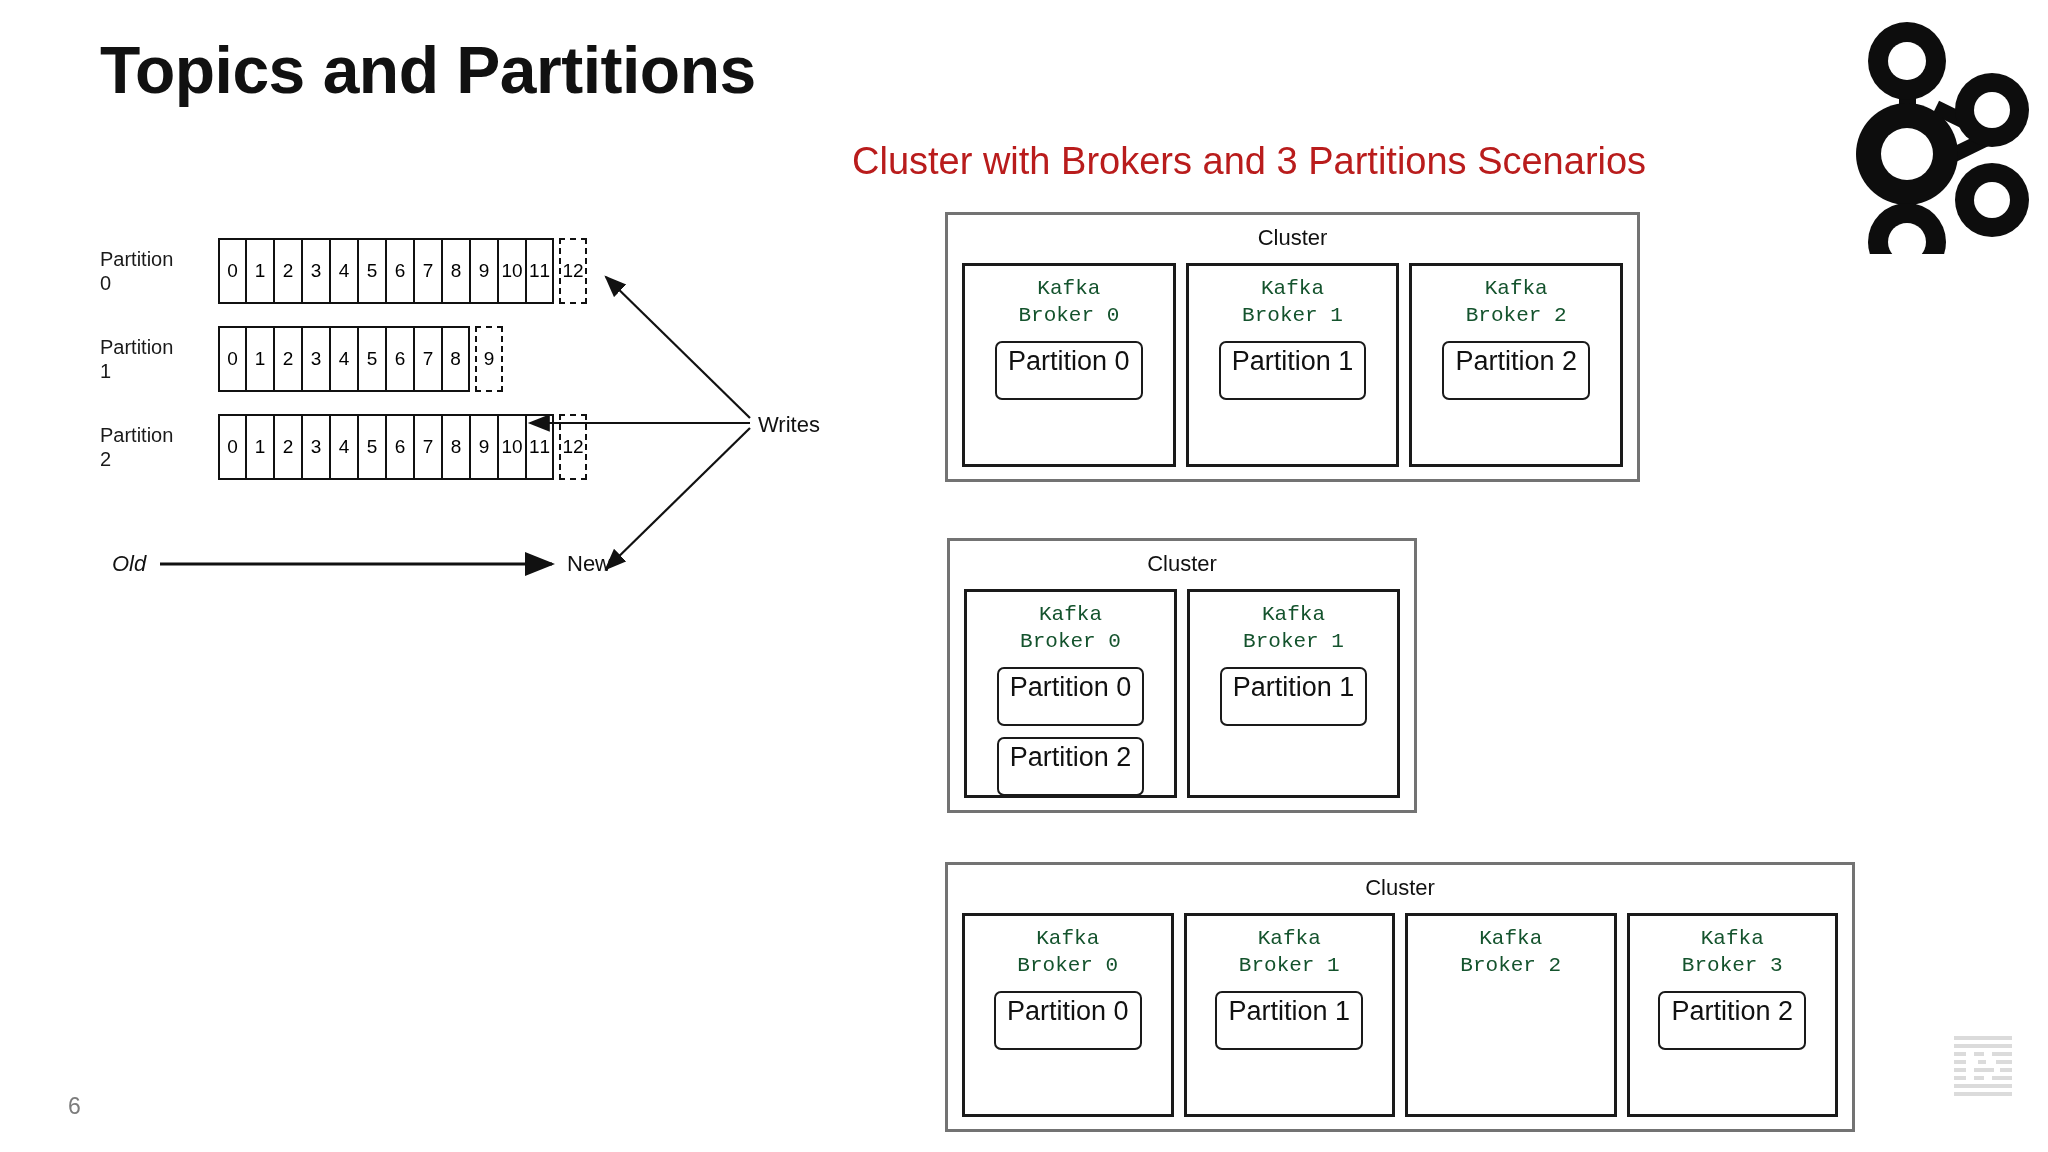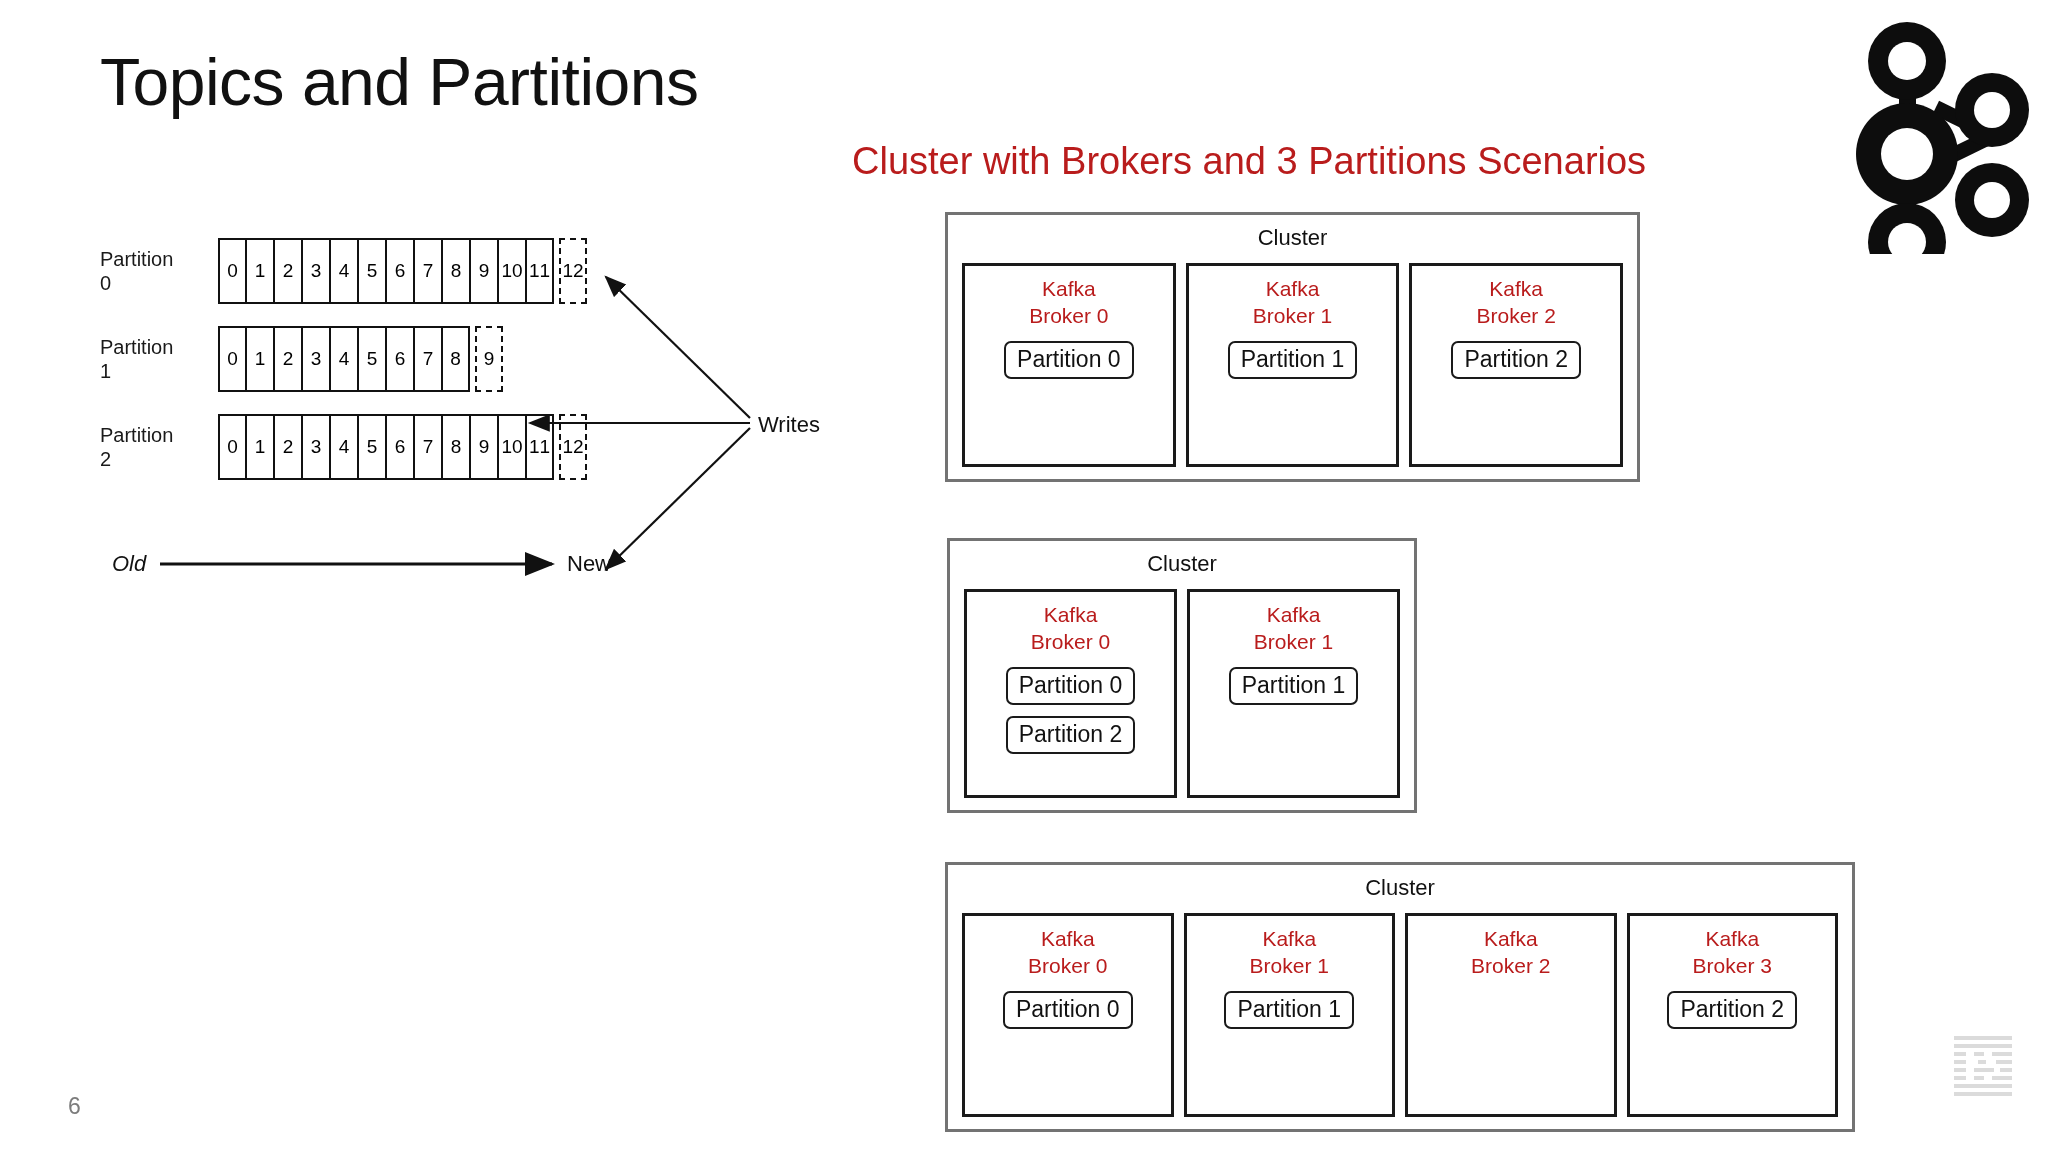--- a/index.html
+++ b/index.html
@@ -13,23 +13,23 @@
     position: relative;
     overflow: hidden;
     font-family: "Liberation Sans", sans-serif;
     color: #000000;
   }
 
   
   .slide-title {
     position: absolute;
     left: 100px;
-    top: 46px;
+    top: 34px;
     font-size: 66px;
-    font-weight: 400;
+    font-weight: 700;
     letter-spacing: -0.5px;
     line-height: 1.1;
     color: #111111;
     white-space: nowrap;
   }
 
   
   .kafka-logo {
     position: absolute;
     left: 1836px;
@@ -195,29 +195,30 @@
     background: #ffffff;
     display: flex;
     flex-direction: column;
     align-items: center;
     padding-top: 10px;
   }
   .broker-name {
     font-size: 21px;
     line-height: 1.28;
     text-align: center;
-    color: #b91c1c;
+    color: #14532d;
     white-space: pre-line;
+    font-family: Liberation Mono, monospace;
   }
   .partition-chip {
     margin-top: 11px;
     border: 2px solid #1a1a1a;
     border-radius: 7px;
-    padding: 3px 11px 4px 11px;
-    font-size: 23px;
+    padding: 3px 11px 21px 11px;
+    font-size: 27px;
     color: #111111;
     background: #ffffff;
     white-space: nowrap;
   }
   .partition-chip + .partition-chip { margin-top: 11px; }
 </style>
 </head>
 <body>
 
 <div class="slide-title">Topics and Partitions</div>

